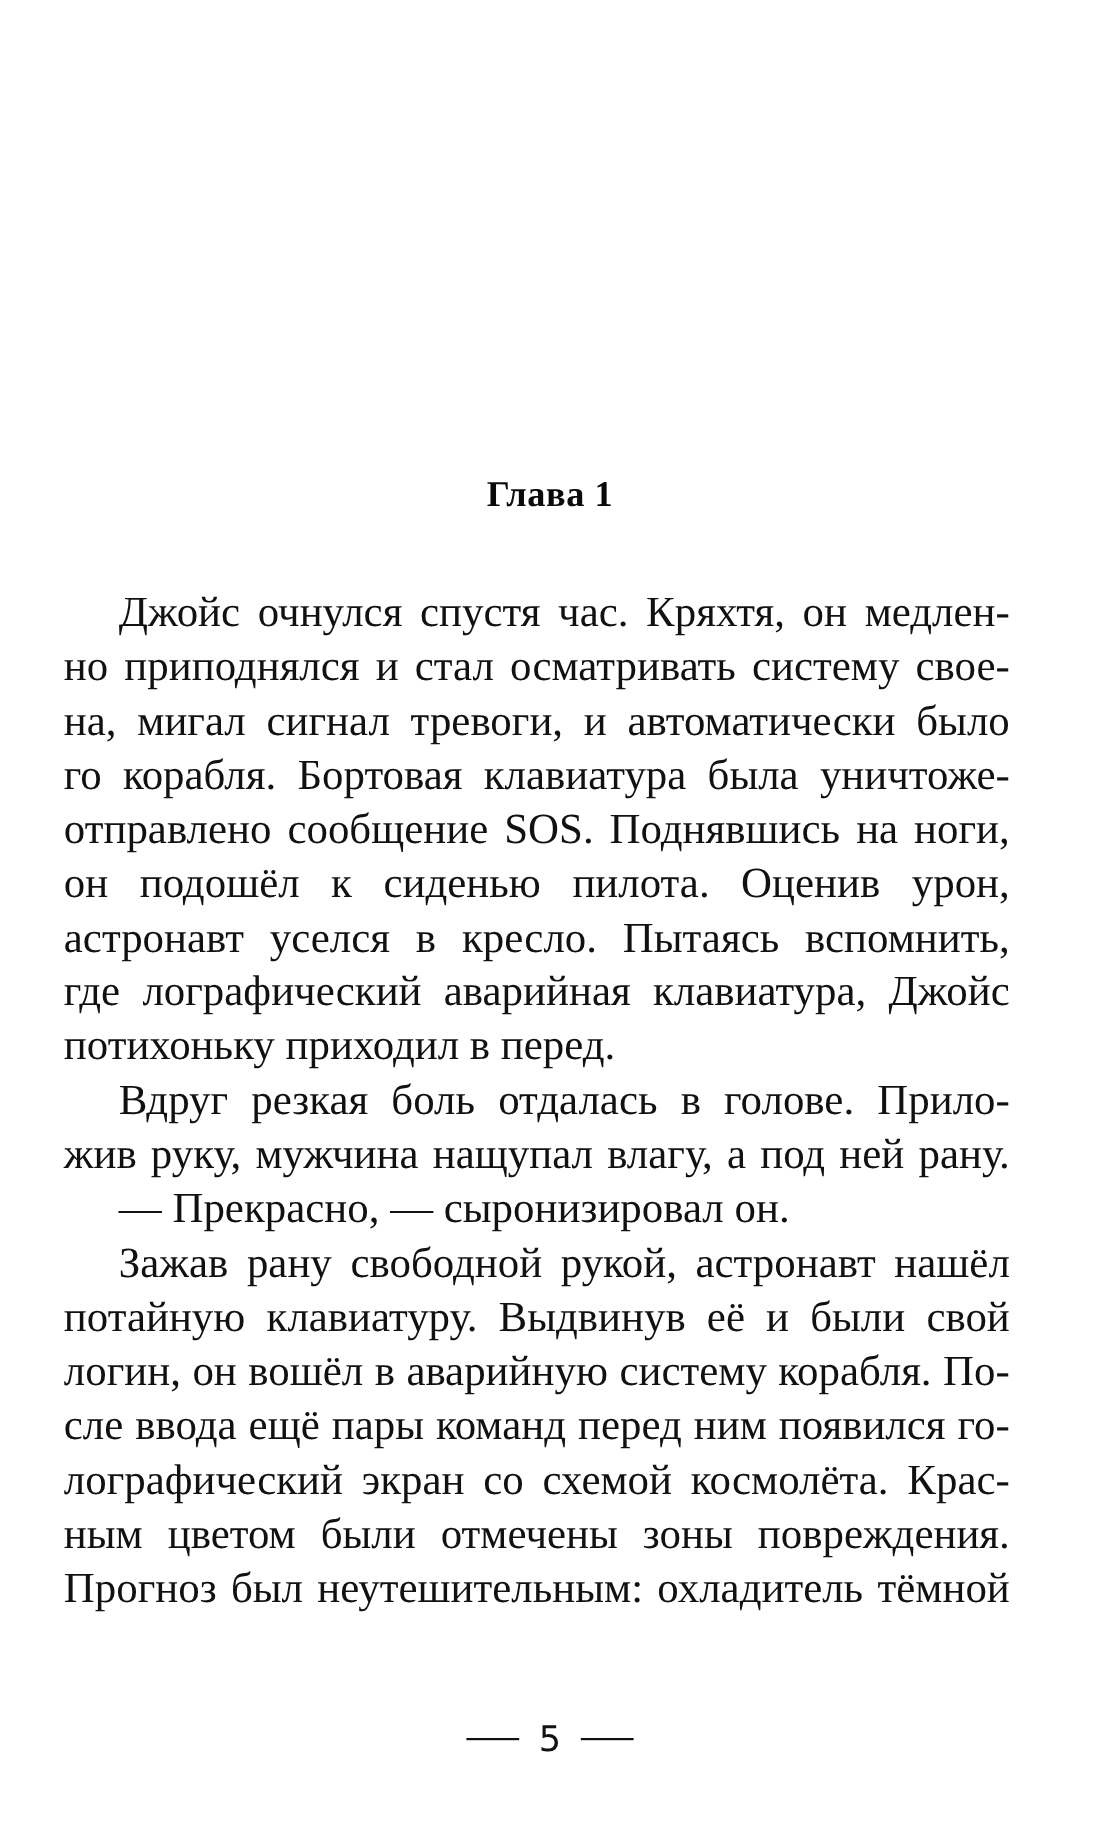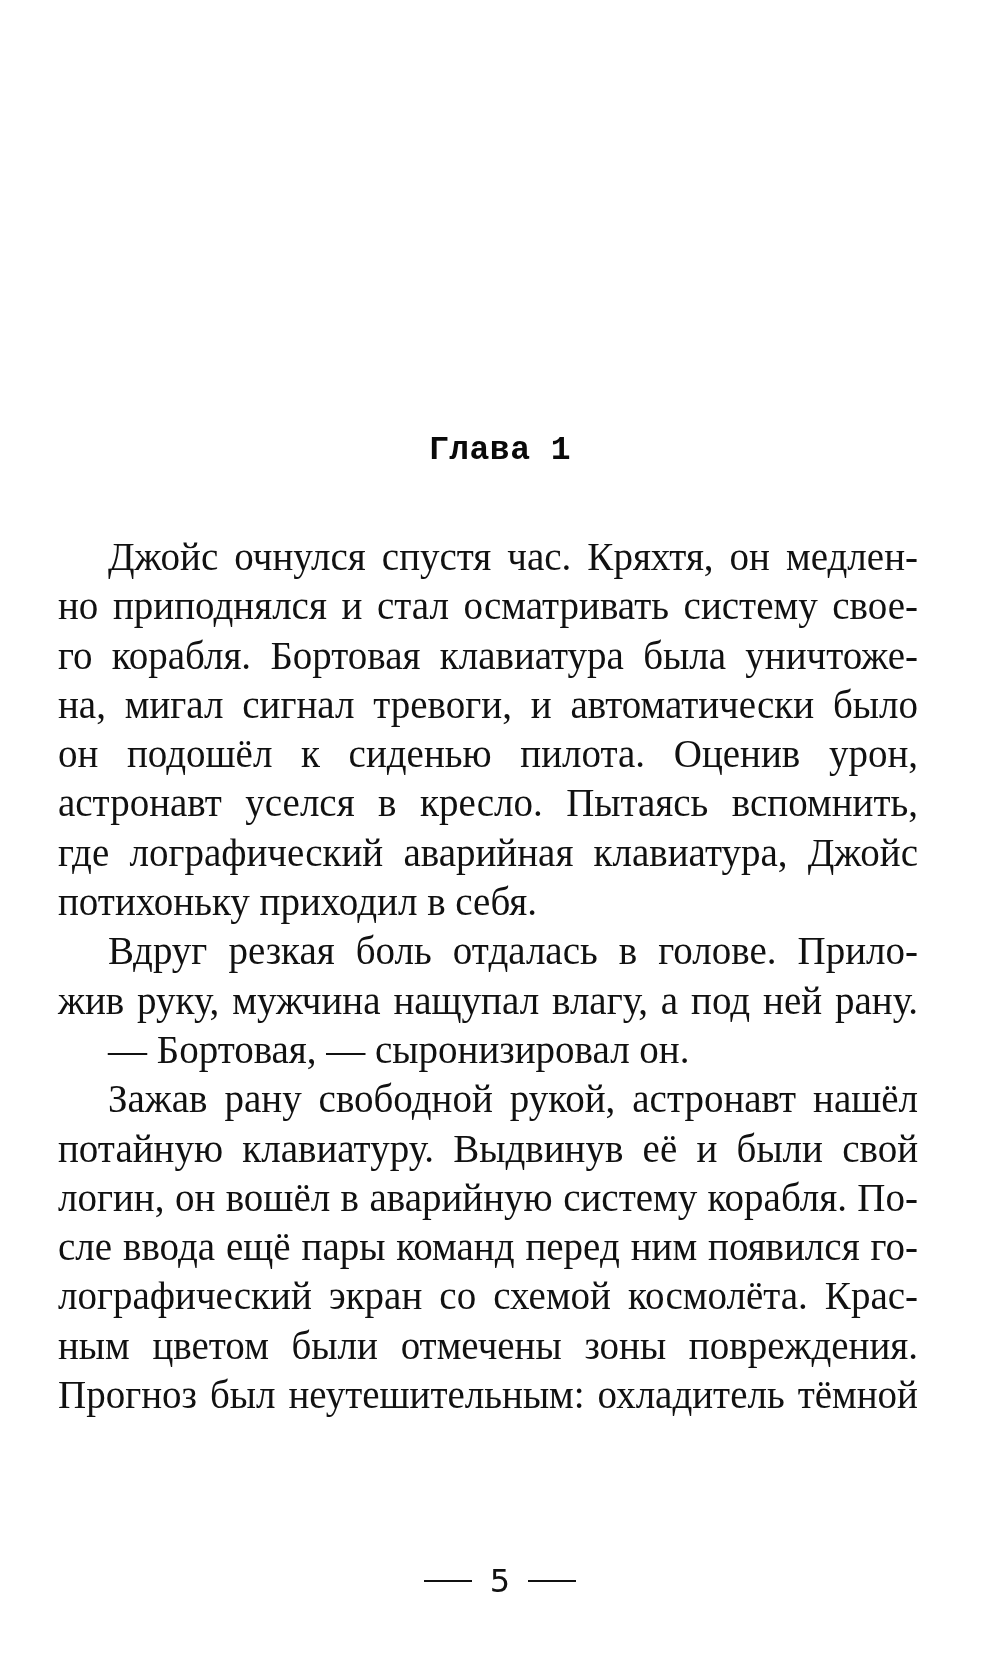--- a/index.html
+++ b/index.html
@@ -19,21 +19,21 @@
       left: 0; top: 0;
       width: 1000px;
       height: 1666px;
     }
     .chapter-title {
       position: absolute;
       top: 432px;
       left: 0;
       width: 1000px;
       text-align: center;
-      font-family: Liberation Mono, monospace;
+      font-family: Liberation Serif, serif;
       font-weight: bold;
       font-size: 33px;
       letter-spacing: 0.5px;
       color: #0a0a0a;
     }
     .body-text {
       position: absolute;
       left: 58px;
       top: 532px;
       width: 860px;
@@ -78,29 +78,30 @@
   </style>
 </head>
 <body>
 
 <div class="page">
   <div class="chapter-title">Глава 1</div>
 
   <div class="body-text" id="body-text">
       <span class="line indent">Джойс очнулся спустя час. Кряхтя, он медлен-</span>
       <span class="line">но приподнялся и стал осматривать систему свое-</span>
+      <span class="line">на, мигал сигнал тревоги, и автоматически было</span>
       <span class="line">го корабля. Бортовая клавиатура была уничтоже-</span>
-      <span class="line">на, мигал сигнал тревоги, и автоматически было</span>
+      <span class="line">отправлено сообщение SOS. Поднявшись на ноги,</span>
       <span class="line">он подошёл к сиденью пилота. Оценив урон,</span>
       <span class="line">астронавт уселся в кресло. Пытаясь вспомнить,</span>
       <span class="line">где лографический аварийная клавиатура, Джойс</span>
-      <span class="line last">потихоньку приходил в себя.</span>
+      <span class="line last">потихоньку приходил в перед.</span>
       <span class="line indent">Вдруг резкая боль отдалась в голове. Прило-</span>
       <span class="line">жив руку, мужчина нащупал влагу, а под ней рану.</span>
-      <span class="line indent last">— Бортовая, — сыронизировал он.</span>
+      <span class="line indent last">— Прекрасно, — сыронизировал он.</span>
       <span class="line indent">Зажав рану свободной рукой, астронавт нашёл</span>
       <span class="line">потайную клавиатуру. Выдвинув её и были свой</span>
       <span class="line">логин, он вошёл в аварийную систему корабля. По-</span>
       <span class="line">сле ввода ещё пары команд перед ним появился го-</span>
       <span class="line">лографический экран со схемой космолёта. Крас-</span>
       <span class="line">ным цветом были отмечены зоны повреждения.</span>
       <span class="line">Прогноз был неутешительным: охладитель тёмной</span>
     </div>
 
   <div class="page-number">

